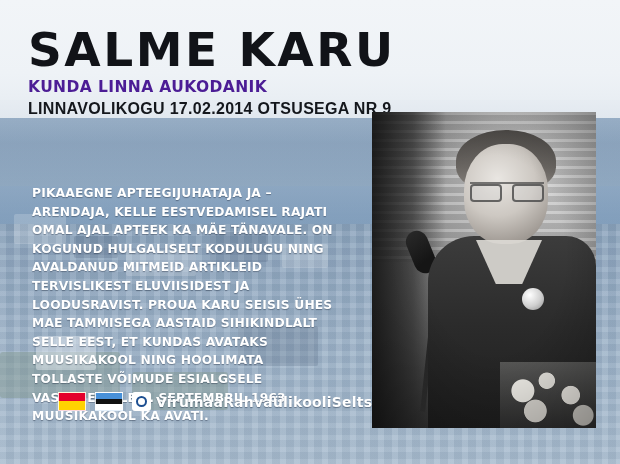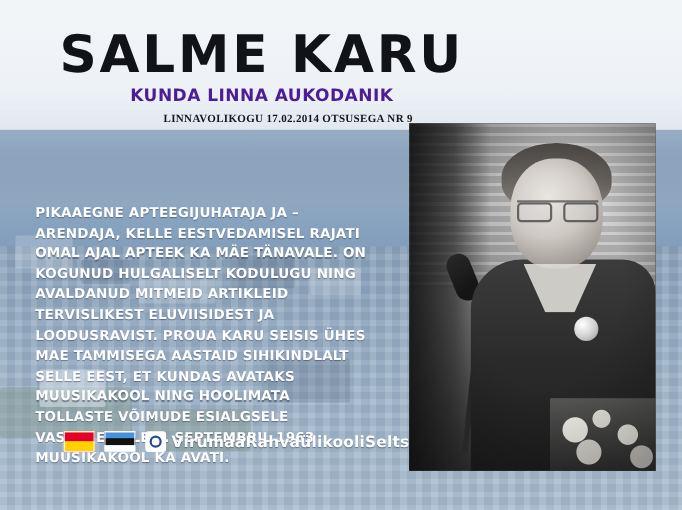--- a/index.html
+++ b/index.html
@@ -66,21 +66,20 @@
     width: 620px;
     height: 118px;
     background: linear-gradient(180deg, #f2f5f8 0%, #eef2f6 62%, rgba(238,242,246,.85) 100%);
   }
 
   .title-wrap {
     position: absolute;
     left: 28px;
     top: 26px;
     width: 420px;
-    text-align: center;
   }
   .poster-title {
     font-size: 47px;
     line-height: 47px;
     font-weight: bold;
     letter-spacing: 2.5px;
     color: #111318;
     font-family: "DejaVu Sans", sans-serif;
     white-space: nowrap;
   }
@@ -88,27 +87,26 @@
     margin-top: 6px;
     font-size: 15.5px;
     line-height: 17px;
     font-weight: bold;
     letter-spacing: .4px;
     color: #4c1d95;
     font-family: "DejaVu Sans", sans-serif;
   }
   .poster-sub2 {
     margin-top: 4px;
-    font-size: 10px;
+    font-size: 16px;
     line-height: 17px;
     font-weight: bold;
     letter-spacing: .3px;
     color: #14171c;
-    font-family: Liberation Serif, serif;
-    margin-left: 48px;
+    font-family: Liberation Sans, sans-serif;
   }
 
   
   .body-text {
     position: absolute;
     left: 32px;
     top: 184px;
     width: 306px;
     font-size: 12.3px;
     line-height: 18.6px;

